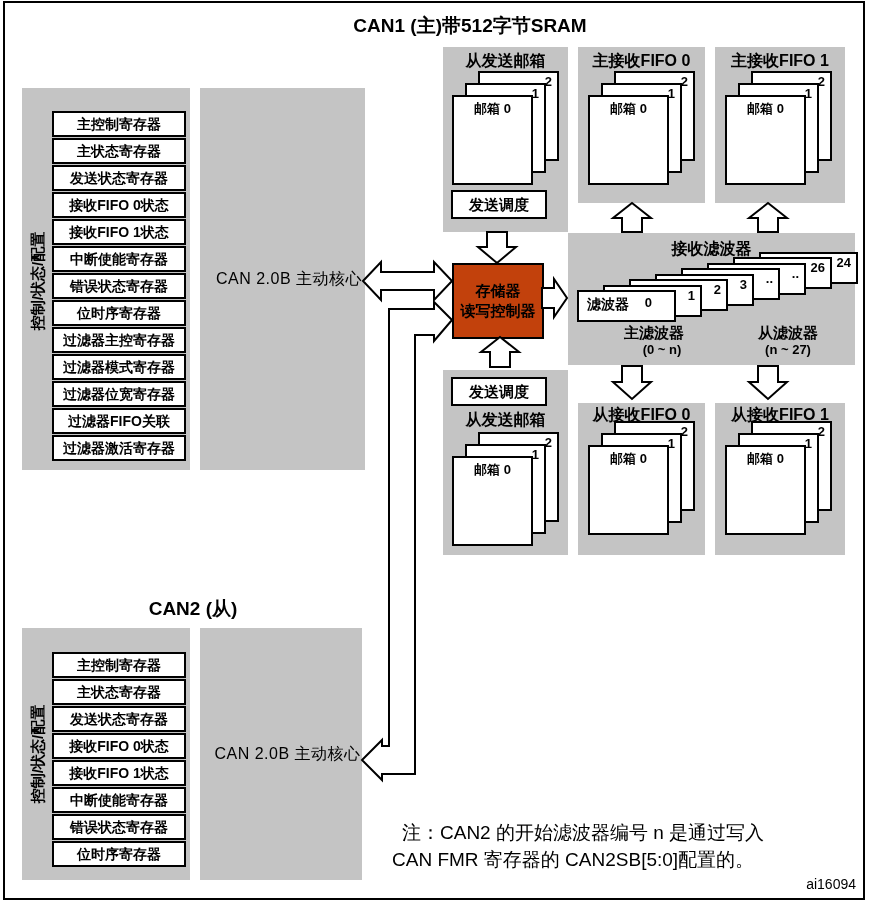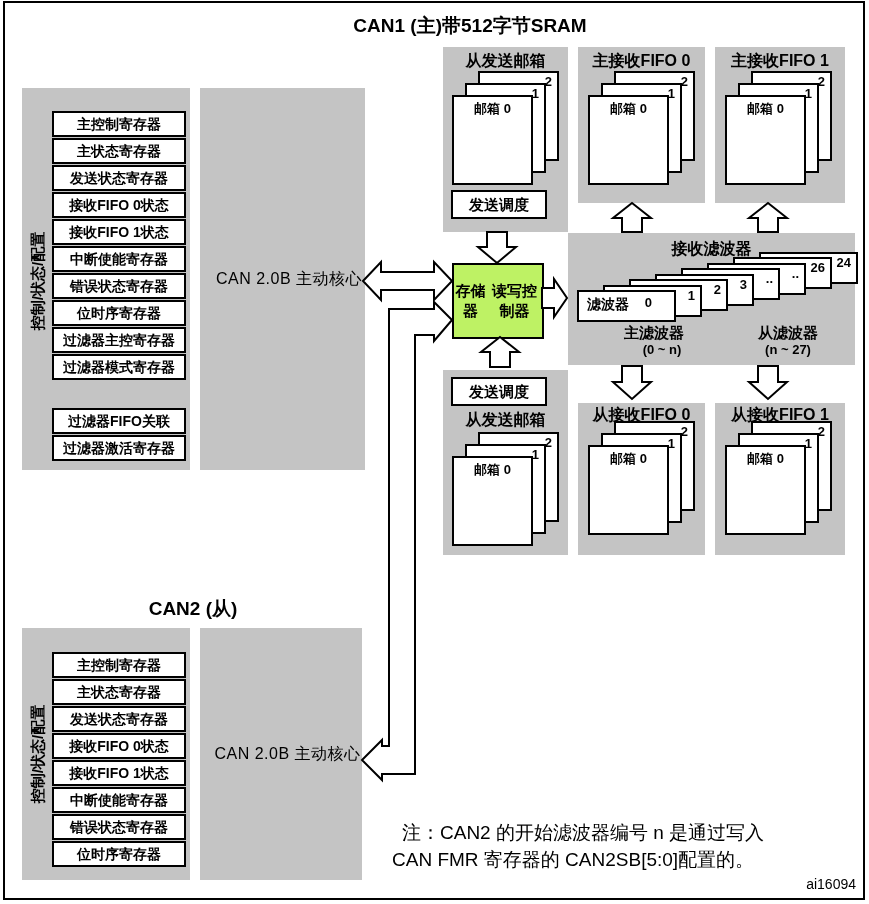--- a/index.html
+++ b/index.html
@@ -61,22 +61,22 @@
   .filter-block{left:568px;top:233px;width:287px;height:132px;}
   .ftitle{position:absolute;top:6px;left:0;right:0;text-align:center;font-weight:bold;font-size:16px;}
   .fcard{position:absolute;width:95px;height:28px;background:#fff;border:2px solid #000;}
   .fcard .num{position:absolute;top:1px;right:5px;font-weight:bold;font-size:13px;}
   .fcard .fname{position:absolute;top:4px;left:8px;font-weight:bold;font-size:14px;white-space:nowrap;}
   .fcard.first .num{right:22px;top:3px;}
   .flabel{position:absolute;width:120px;text-align:center;font-weight:bold;font-size:15px;}
   .frange{position:absolute;width:120px;text-align:center;font-weight:bold;font-size:13px;}
 
   
-  .memctl{position:absolute;left:452px;top:263px;width:88px;height:72px;border:2px solid #000;background:#bef264;
-          display:flex;flex-direction:row;align-items:center;justify-content:center;
+  .memctl{position:absolute;left:452px;top:263px;width:88px;height:72px;border:2px solid #000;background:#c2410c;
+          display:flex;flex-direction:column;align-items:center;justify-content:center;
           font-weight:bold;font-size:15px;line-height:1.35;text-align:center;}
 
   .note{position:absolute;left:392px;top:820px;width:462px;font-size:19px;line-height:1.4;}
   .note .l1{padding-left:10px;}
   .figid{position:absolute;left:756px;top:876px;width:100px;text-align:right;font-size:14px;}
 
   svg.arrows{position:absolute;left:0;top:0;pointer-events:none;}
   svg.arrows polygon{fill:#fff;stroke:#000;stroke-width:2;stroke-linejoin:miter;}
 </style>
 </head>
@@ -92,20 +92,21 @@
     <div class="reg" style="top:23px">主控制寄存器</div>
     <div class="reg" style="top:50px">主状态寄存器</div>
     <div class="reg" style="top:77px">发送状态寄存器</div>
     <div class="reg" style="top:104px">接收FIFO 0状态</div>
     <div class="reg" style="top:131px">接收FIFO 1状态</div>
     <div class="reg" style="top:158px">中断使能寄存器</div>
     <div class="reg" style="top:185px">错误状态寄存器</div>
     <div class="reg" style="top:212px">位时序寄存器</div>
     <div class="reg" style="top:239px">过滤器主控寄存器</div>
     <div class="reg" style="top:266px">过滤器模式寄存器</div>
+    <div class="reg" style="top:293px">过滤器位宽寄存器</div>
     <div class="reg" style="top:320px">过滤器FIFO关联</div>
     <div class="reg" style="top:347px">过滤器激活寄存器</div>
   </div>
 
   <div class="corebox can1-core">
     <span class="core-label">CAN 2.0B 主动核心</span>
   </div>
 
   <div class="gblock master-tx">
     <div class="btitle">从发送邮箱</div>

